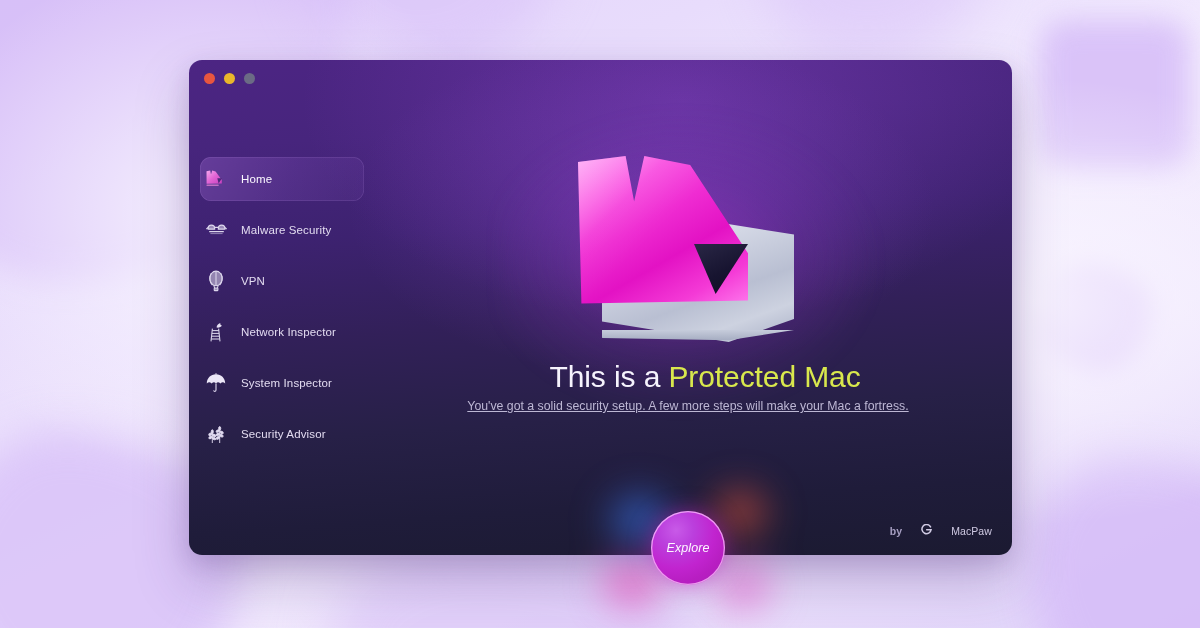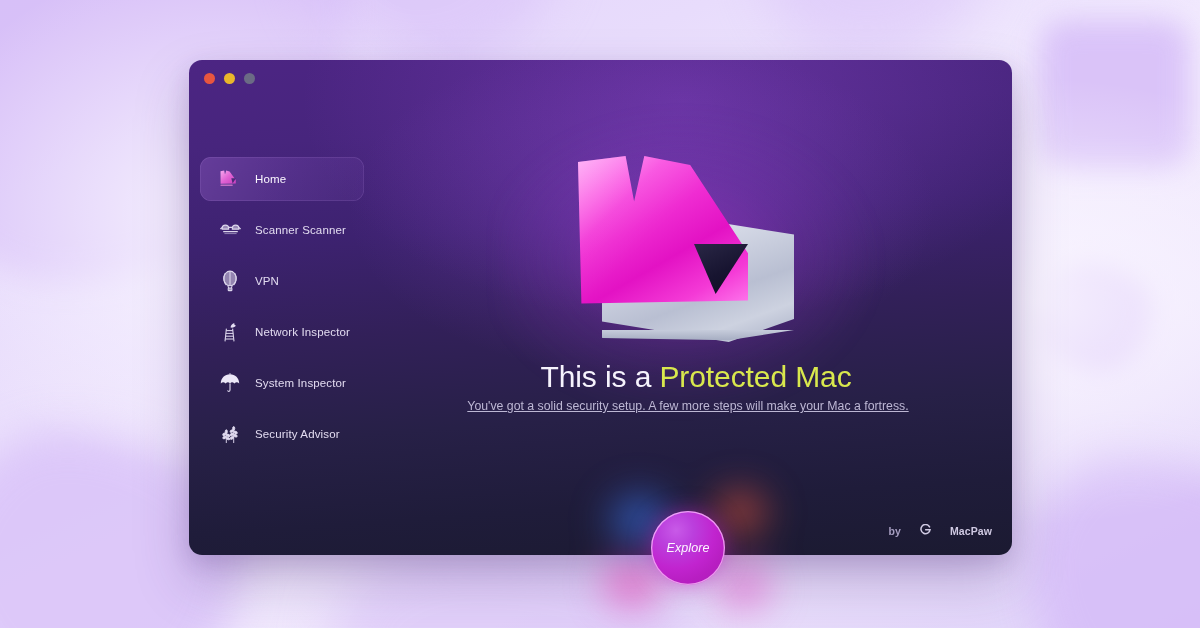--- a/index.html
+++ b/index.html
@@ -77,21 +77,21 @@
 
   
   #sidebar {
     position:absolute; left:11px; top:97px;
     width:164px;
   }
   .nav-item {
     position:relative;
     display:flex; align-items:center;
     height:44px;
-    padding:0 18px;
+    padding:0 4px;
     border-radius:11px;
     margin-bottom:7px;
     cursor:pointer;
   }
   .nav-item.active {
     background:linear-gradient(108deg, rgba(173,116,224,.30) 0%, rgba(146,94,205,.20) 55%, rgba(124,80,178,.13) 100%);
     box-shadow:inset 0 0 0 .7px rgba(200,160,240,.18);
   }
   .nav-icon {
     width:24px; height:24px;
@@ -157,21 +157,21 @@
     position:absolute;
     left:136px; top:92px;
     width:54px; height:50px;
     background:linear-gradient(155deg,#2a2746 0%,#171430 55%,#0e0c22 100%);
     clip-path:polygon(0% 0%, 100% 0%, 40% 100%);
   }
 
   
   #headline {
     position:absolute;
-    left:183px; top:300px; width:648px;
+    left:192px; top:300px; width:648px;
     text-align:center;
     font-size:30px;
     font-weight:400;
     color:#f6f3fd;
     letter-spacing:-.1px;
   }
   #headline .accent { color:#d9e84d; }
   #subtext {
     position:absolute;
     left:calc(175px + 70px); top:338px; width:508px;
@@ -219,21 +219,21 @@
   
   #brand {
     position:absolute;
     right:20px; bottom:18px;
     display:flex; align-items:center;
     gap:19px;
     font-size:10.5px;
     color:#a79fc2;
     letter-spacing:.1px;
   }
-  #brand .mp-name { color:#cfc9e2; font-weight:700; }
+  #brand .mp-name { color:#cfc9e2; font-weight:400; }
   #brand .mp-by { font-weight:700; }
 </style>
 </head>
 <body>
 
 <div id="stage">
 
   <div class="bg-base"></div>
   <div class="blob b1"></div>
   <div class="blob b6"></div>
@@ -281,21 +281,21 @@
               <path d="M3.2 8.2 C3.2 6.4 4.6 5.1 6.4 5.1 C8.2 5.1 9.6 6.4 9.6 8.2 L9.6 9.2 L3.2 9.2 Z" fill="rgba(226,220,240,.55)"></path>
               <path d="M13.4 8.2 C13.4 6.4 14.8 5.1 16.6 5.1 C18.4 5.1 19.8 6.4 19.8 8.2 L19.8 9.2 L13.4 9.2 Z" fill="rgba(226,220,240,.55)"></path>
               <path d="M9.6 7.4 L13.4 7.4"></path>
               <path d="M3.2 7.6 L1.4 9.0"></path>
               <path d="M19.8 7.6 L21.6 9.0"></path>
               <path d="M4.2 11.6 L18.8 11.6" stroke-width="1.1"></path>
               <path d="M5.4 13.6 L17.6 13.6" stroke-width=".9" opacity=".6"></path>
             </g>
           </svg>
         </span>
-        <span class="nav-label">Scanner Scanner</span>
+        <span class="nav-label">Malware Security</span>
       </div>
 
       <div class="nav-item">
         <span class="nav-icon">
           <svg width="20" height="22" viewBox="0 0 20 22">
             <g stroke="#dcd6ec" stroke-width="1.05" fill="none">
               <ellipse cx="10" cy="8.4" rx="6.2" ry="7.3" fill="rgba(230,224,244,.52)"></ellipse>
               <path d="M10 1.1 L10 15.7"></path>
               <path d="M5.2 3.1 C3.4 7.2 3.6 12.0 6.4 15.2"></path>
               <path d="M14.8 3.1 C16.6 7.2 16.4 12.0 13.6 15.2"></path>

